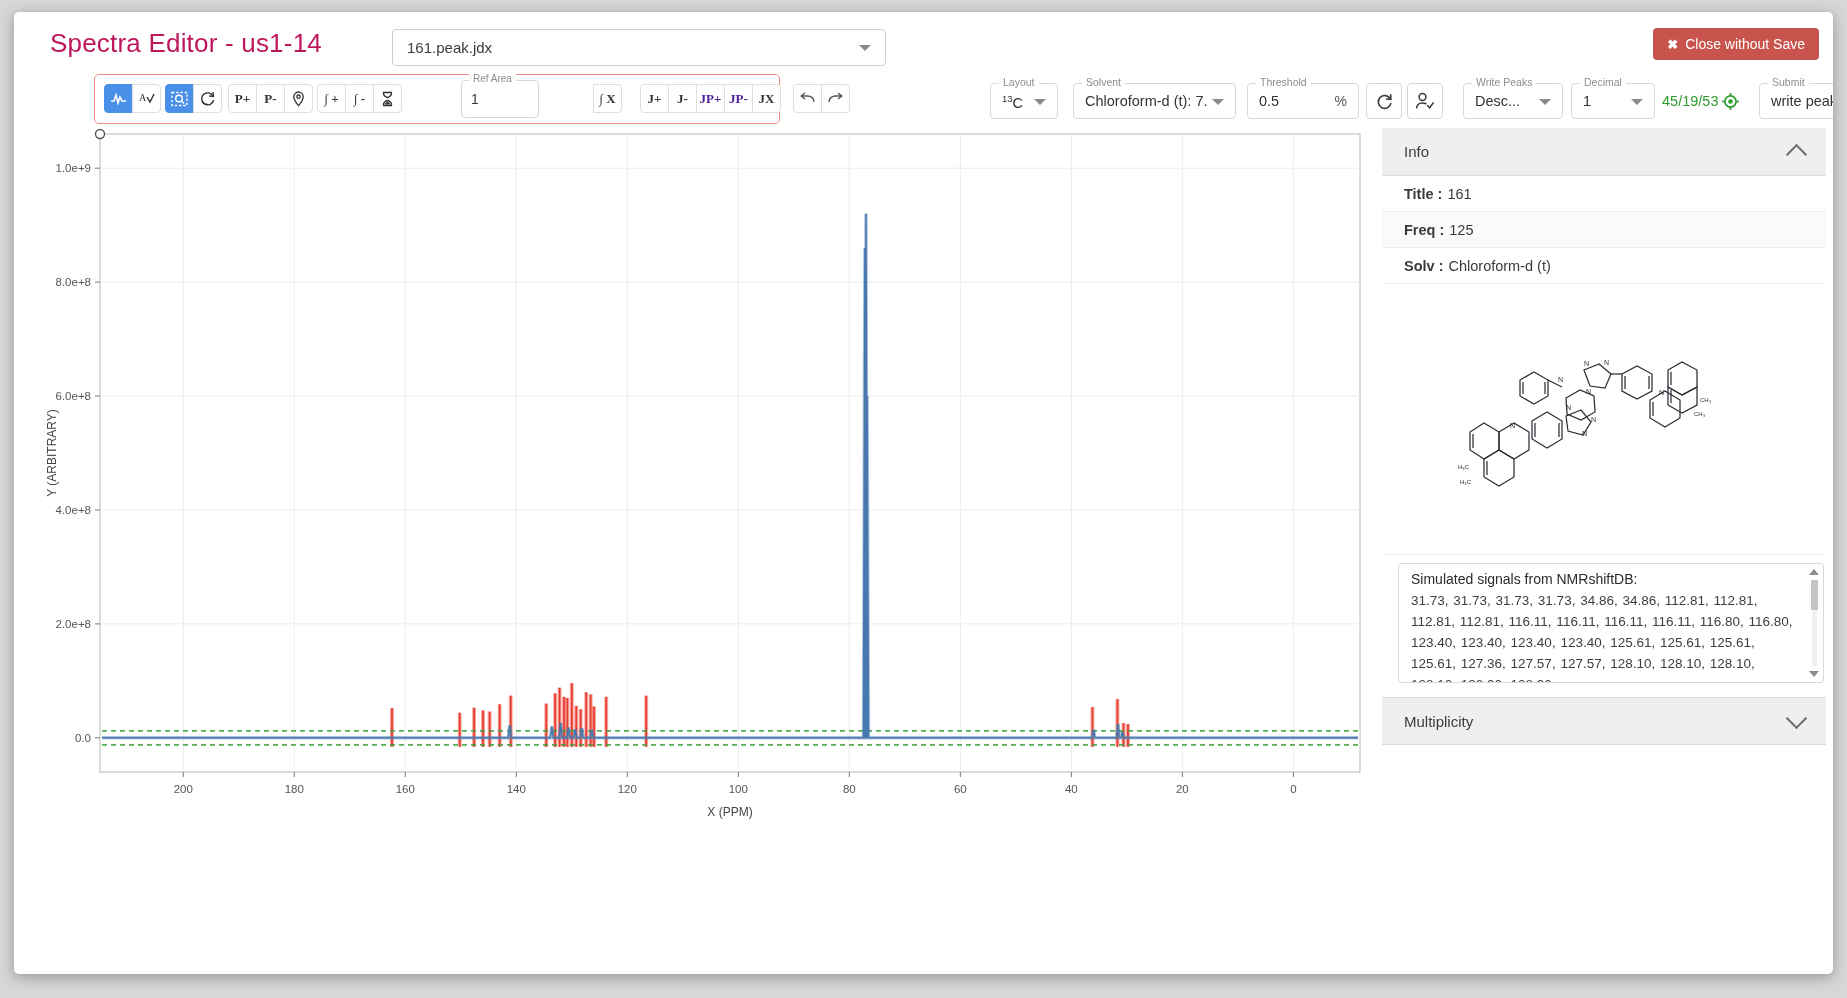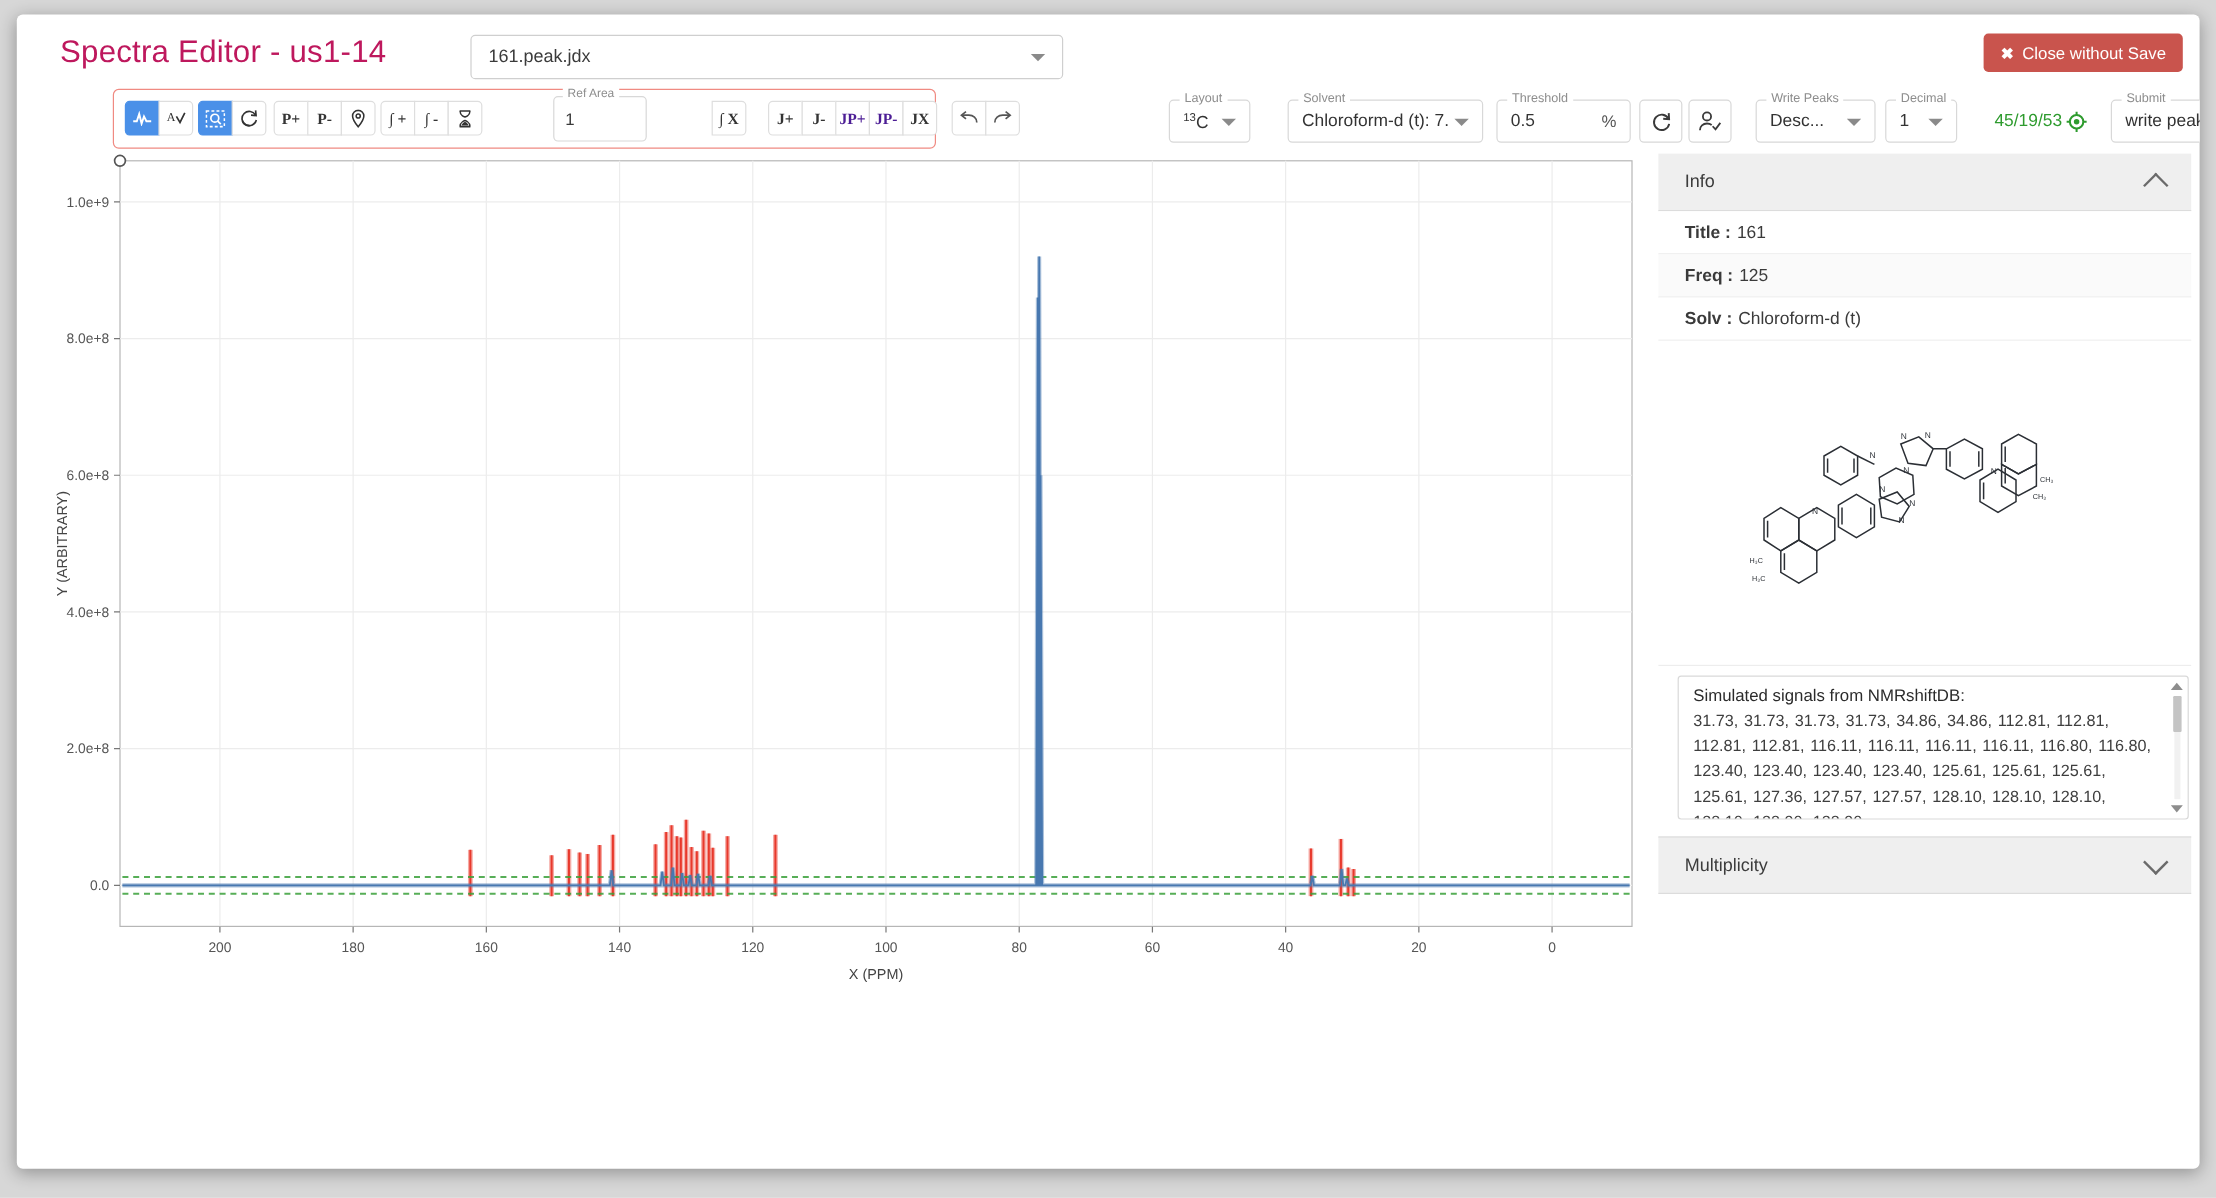--- a/index.html
+++ b/index.html
@@ -208,21 +208,21 @@
     </div>
 
     <div class="refarea">
       <div class="legend">Ref Area</div>
       <div class="v">1</div>
     </div>
   </div>
 
   <div class="ctrls">
 
-    <div class="fld" style="left:0;width:68px">
+    <div class="fld" style="left:16px;width:68px">
       <div class="legend">Layout</div>
       <div class="val"><sup style="font-size:9.5px">13</sup><span>C</span></div>
       <div class="caret"></div>
     </div>
 
     <div class="fld" style="left:99px;width:163px">
       <div class="legend">Solvent</div>
       <div class="val" style="right:28px">Chloroform-d (t): 7...</div>
       <div class="caret"></div>
     </div>
@@ -246,21 +246,21 @@
           <polyline points="12.2,13.2 14.6,15.8 18.6,10.4" fill="none" stroke="#3a3a3a" stroke-width="1.5"></polyline>
         </svg>
     </div>
 
     <div class="fld" style="left:489px;width:100px">
       <div class="legend">Write Peaks</div>
       <div class="val">Desc...</div>
       <div class="caret"></div>
     </div>
 
-    <div class="fld" style="left:597px;width:60px">
+    <div class="fld" style="left:597px;width:84px">
       <div class="legend">Decimal</div>
       <div class="val">1</div>
       <div class="caret"></div>
     </div>
 
     <div class="counter" style="left:681px;width:98px;border:none;background:transparent">
       <span class="num">45/19/53</span>
       <svg width="17" height="17" viewBox="0 0 17 17">
           <circle cx="8.5" cy="8.5" r="5.6" fill="none" stroke="#2e9b2e" stroke-width="1.7"></circle>
           <circle cx="8.5" cy="8.5" r="2.3" fill="#2e9b2e"></circle>

